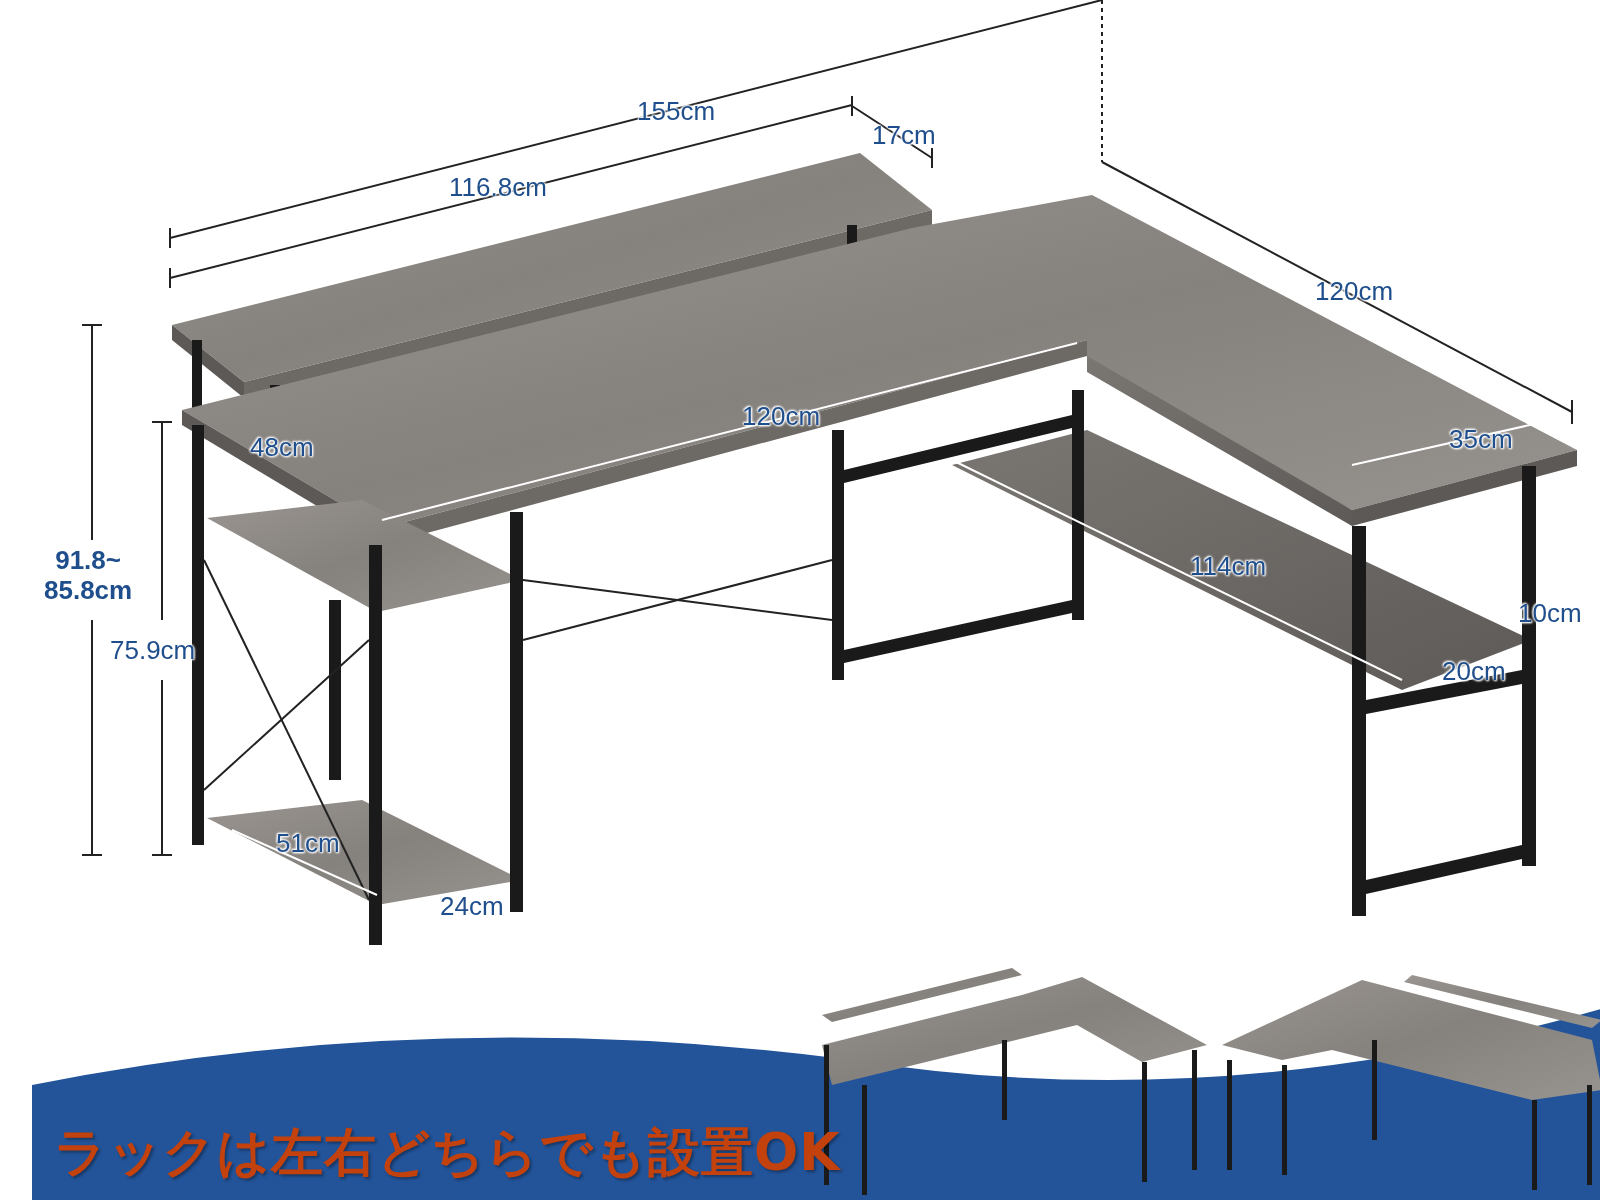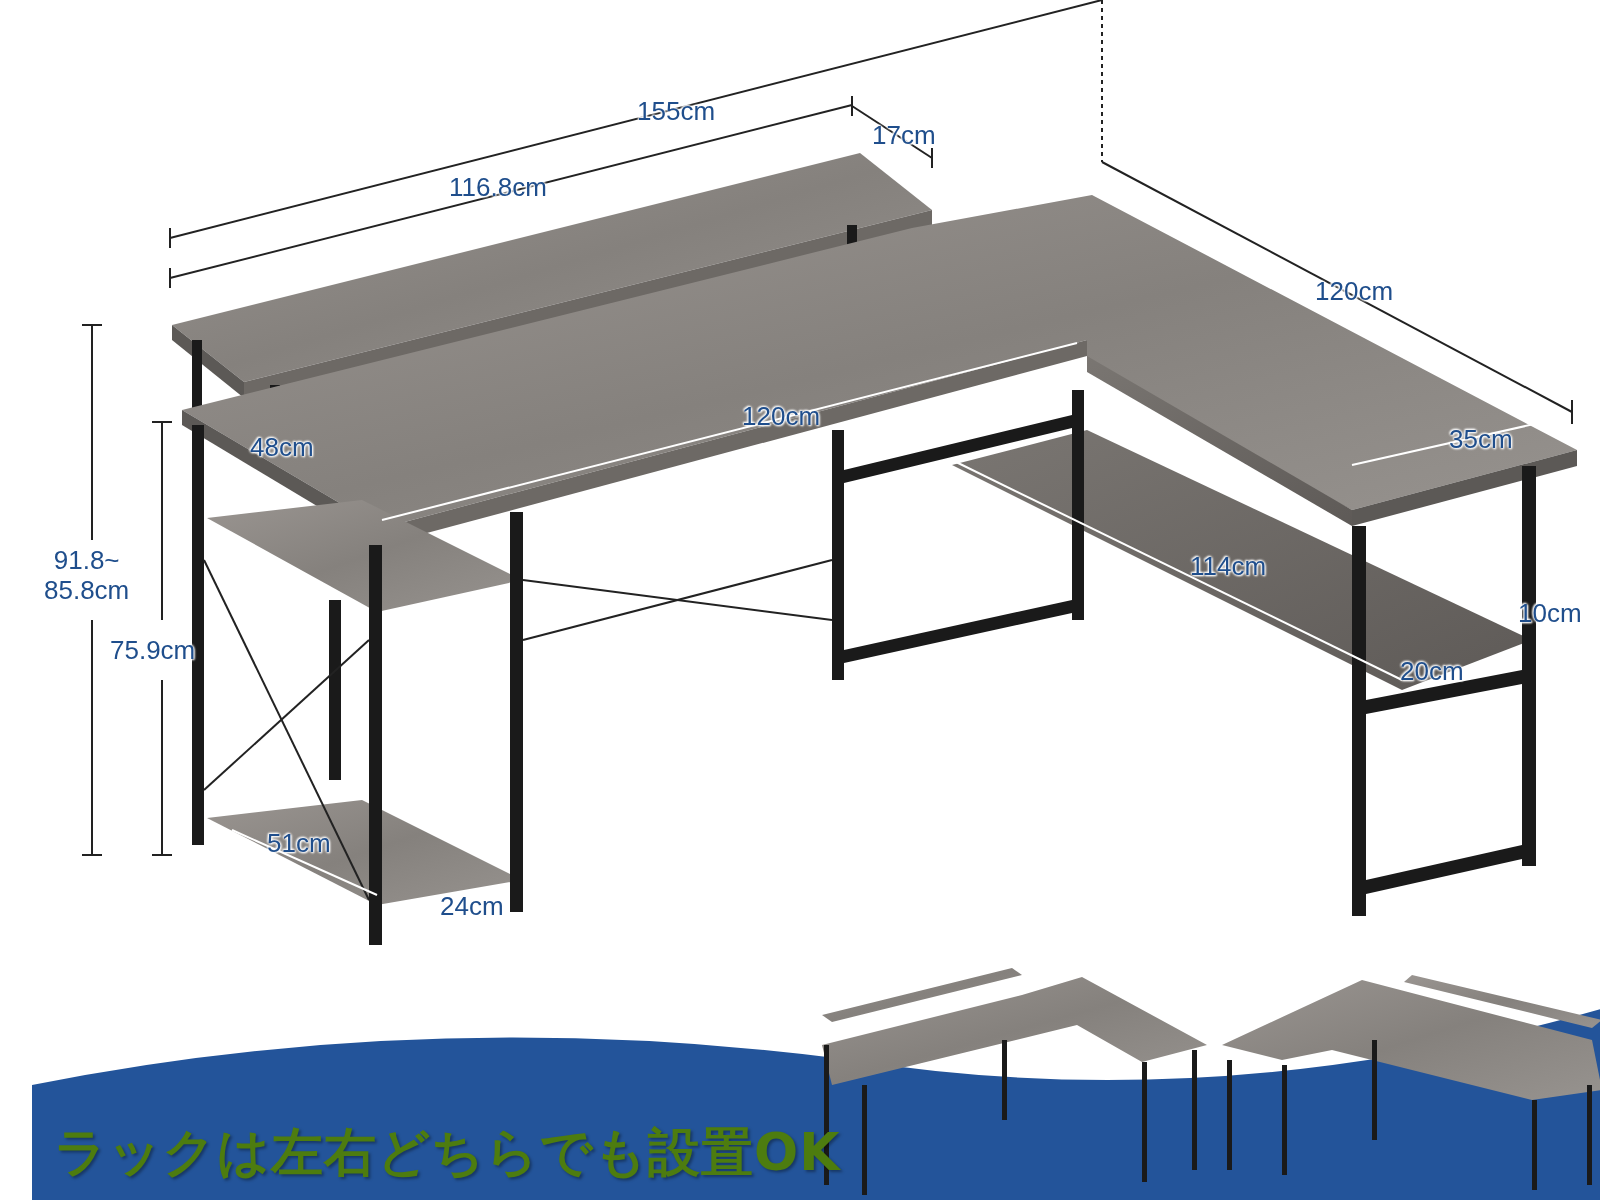--- a/index.html
+++ b/index.html
@@ -1,21 +1,21 @@
 <!DOCTYPE html>
 <html><head>
 <meta charset="utf-8">
 <style>
   html,body{margin:0;padding:0;}
   body{width:1600px;height:1200px;background:#ffffff;position:relative;overflow:hidden;font-family:"Liberation Sans","DejaVu Sans",sans-serif;}
   .stage{position:absolute;left:0;top:0;width:1600px;height:1200px;margin-left:32px;}
   .label{position:absolute;color:#1f4e8c;font-size:26px;font-weight:normal;white-space:nowrap;line-height:1;
     text-shadow:0 0 3px #fff,0 0 3px #fff,1px 1px 2px #fff,-1px -1px 2px #fff;}
   .label.multi{white-space:pre;text-align:center;line-height:1.15;}
-  .banner-text{position:absolute;left:22px;top:1118px;color:#4d7c0f;font-size:52px;font-weight:bold;
+  .banner-text{position:absolute;left:22px;top:1118px;color:#c2410c;font-size:52px;font-weight:bold;
     font-family:"DejaVu Sans","Liberation Sans",sans-serif;letter-spacing:1px;text-shadow:2px 2px 3px rgba(0,0,0,.35);}
 </style>
 </head>
 <body>
 
 <div class="stage">
   <svg width="1600" height="1200" viewBox="0 0 1600 1200" style="position:absolute;left:0;top:0;">
     <defs>
       <linearGradient id="wood" x1="0" y1="0" x2="1" y2="1">
         <stop offset="0" stop-color="#9a9591"></stop>
@@ -129,23 +129,23 @@
     </g>
   </svg>
 
   <span class="label" style="left:605px;top:98px;">155cm</span>
   <span class="label" style="left:840px;top:122px;">17cm</span>
   <span class="label" style="left:417px;top:174px;">116.8cm</span>
   <span class="label" style="left:1283px;top:278px;">120cm</span>
   <span class="label" style="left:1417px;top:426px;">35cm</span>
   <span class="label" style="left:710px;top:403px;">120cm</span>
   <span class="label" style="left:218px;top:434px;">48cm</span>
-  <span class="label multi" style="left:12px;top:546px;">91.8~
+  <span class="label multi" style="left:12px;top:546px;font-weight:bold;">91.8~
 85.8cm</span>
   <span class="label" style="left:78px;top:637px;">75.9cm</span>
   <span class="label" style="left:1158px;top:553px;">114cm</span>
   <span class="label" style="left:1486px;top:600px;">10cm</span>
-  <span class="label" style="left:1368px;top:658px;">20cm</span>
-  <span class="label" style="left:235px;top:830px;">51cm</span>
+  <span class="label" style="left:1410px;top:658px;">20cm</span>
+  <span class="label" style="left:244px;top:830px;">51cm</span>
   <span class="label" style="left:408px;top:893px;">24cm</span>
 
   <div class="banner-text">ラックは左右どちらでも設置OK</div>
 </div>
 
 </body></html>

